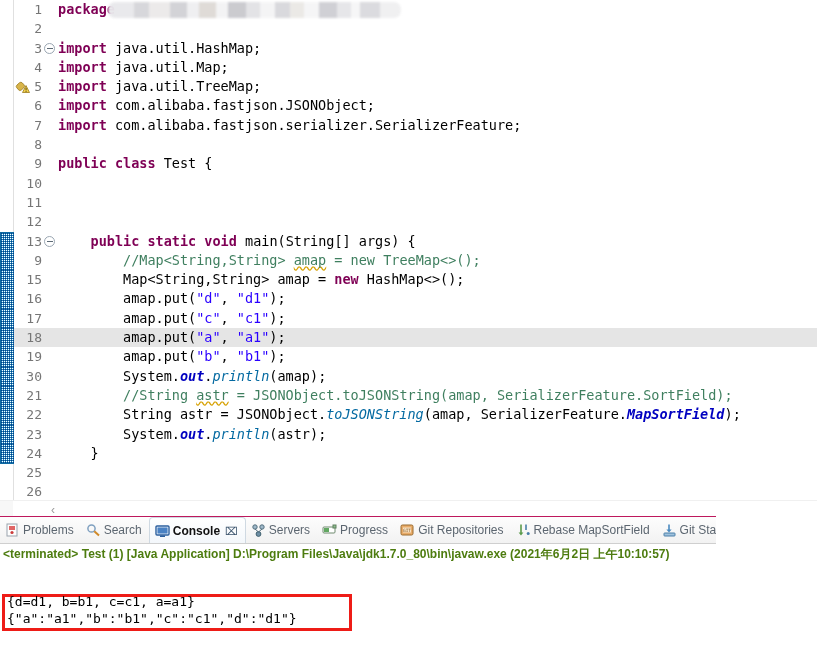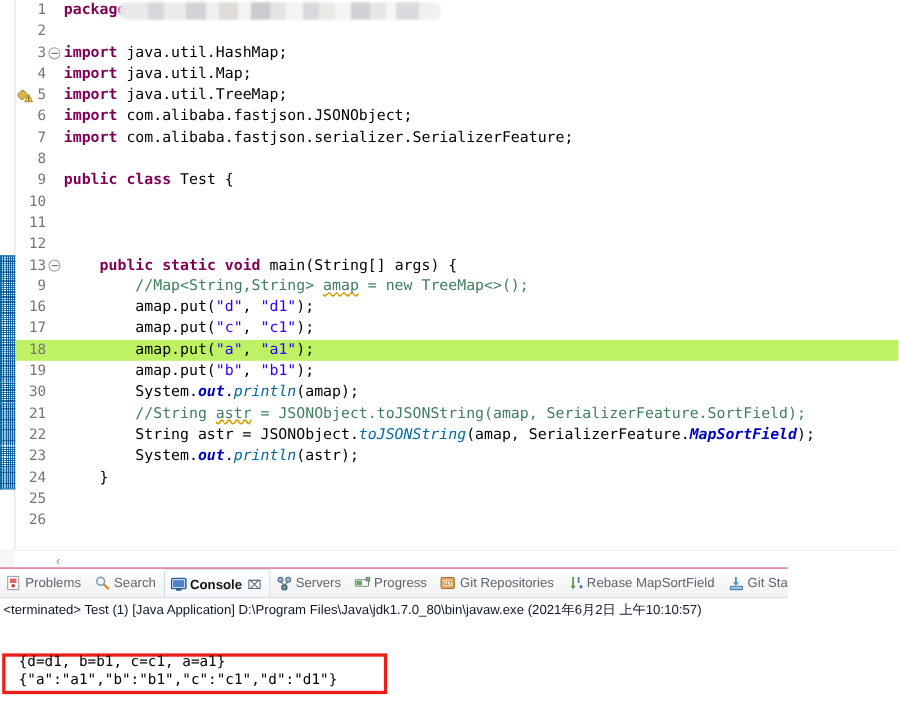--- a/index.html
+++ b/index.html
@@ -31,21 +31,21 @@
   }
   .code-row {
     position: relative;
     height: 19.3px;
     line-height: 19.3px;
     white-space: pre;
     font-family: "DejaVu Sans Mono", "Liberation Mono", monospace;
     font-size: 13.5px;
     color: #000000;
   }
-  .code-row.cur { background: #bef264; }
+  .code-row.cur { background: #e5e5e5; }
 
   
   .ann {
     position: absolute;
     left: 0; top: 0;
     width: 13px;
     height: 19.3px;
   }
   .ann.changed {
     background-image:
@@ -212,40 +212,41 @@
     position: relative;
     height: 101px;
     background: #ffffff;
     overflow: hidden;
   }
   #term-line {
     position: absolute;
     left: 3px; top: 2px;
     font-family: "Liberation Sans", sans-serif;
     font-size: 12px;
-    color: #0f172a;
+    color: #4d7c0f;
     white-space: pre;
+    font-weight: bold;
   }
   #console-out-box {
     position: absolute;
     left: 2px; top: 50px;
     width: 350px; height: 37px;
     border: 3px solid #ee1c17;
     box-sizing: border-box;
   }
   #console-out {
     position: absolute;
     left: 7px; top: 49px;
     font-family: "DejaVu Sans Mono", "Liberation Mono", monospace;
     font-size: 13px;
     line-height: 17px;
     color: #000000;
     white-space: pre;
   }
-  .out-line { display: block; margin-left: 10px; }
+  .out-line { display: block; }
 </style>
 </head>
 <body>
 
 <div id="editor-area">
   <div class="gutter-sep"></div>
   <div class="code-rows" id="code-rows">
       <div class="code-row"><div class="ann"></div><div class="lnum">1</div><div class="code-text"><span class="kw">package</span> </div><div class="redact"></div></div>
       <div class="code-row"><div class="ann"></div><div class="lnum">2</div><div class="code-text"></div></div>
       <div class="code-row"><div class="ann"></div><div class="lnum">3</div><div class="fold"></div><div class="code-text"><span class="kw">import</span> java.util.HashMap;</div></div>
@@ -258,20 +259,21 @@
           </svg></div><div class="lnum">5</div><div class="code-text"><span class="kw">import</span> java.util.TreeMap;</div></div>
       <div class="code-row"><div class="ann"></div><div class="lnum">6</div><div class="code-text"><span class="kw">import</span> com.alibaba.fastjson.JSONObject;</div></div>
       <div class="code-row"><div class="ann"></div><div class="lnum">7</div><div class="code-text"><span class="kw">import</span> com.alibaba.fastjson.serializer.SerializerFeature;</div></div>
       <div class="code-row"><div class="ann"></div><div class="lnum">8</div><div class="code-text"></div></div>
       <div class="code-row"><div class="ann"></div><div class="lnum">9</div><div class="code-text"><span class="kw">public</span> <span class="kw">class</span> Test {</div></div>
       <div class="code-row"><div class="ann"></div><div class="lnum">10</div><div class="code-text"></div></div>
       <div class="code-row"><div class="ann"></div><div class="lnum">11</div><div class="code-text"></div></div>
       <div class="code-row"><div class="ann"></div><div class="lnum">12</div><div class="code-text"></div></div>
       <div class="code-row"><div class="ann changed first"></div><div class="lnum">13</div><div class="fold"></div><div class="code-text">    <span class="kw">public</span> <span class="kw">static</span> <span class="kw">void</span> main(String[] args) {</div></div>
       <div class="code-row"><div class="ann changed"></div><div class="lnum">9</div><div class="code-text">        <span class="cmt">//Map&lt;String,String&gt; <span class="squiggle">amap</span> = new TreeMap&lt;&gt;();</span></div></div>
+      <div class="code-row"><div class="ann changed"></div><div class="lnum">15</div><div class="code-text">        Map&lt;String,String&gt; amap = <span class="kw">new</span> HashMap&lt;&gt;();</div></div>
       <div class="code-row"><div class="ann changed"></div><div class="lnum">16</div><div class="code-text">        amap.put(<span class="str">"d"</span>, <span class="str">"d1"</span>);</div></div>
       <div class="code-row"><div class="ann changed"></div><div class="lnum">17</div><div class="code-text">        amap.put(<span class="str">"c"</span>, <span class="str">"c1"</span>);</div></div>
       <div class="code-row cur"><div class="ann changed"></div><div class="lnum">18</div><div class="code-text">        amap.put(<span class="str">"a"</span>, <span class="str">"a1"</span>);</div></div>
       <div class="code-row"><div class="ann changed"></div><div class="lnum">19</div><div class="code-text">        amap.put(<span class="str">"b"</span>, <span class="str">"b1"</span>);</div></div>
       <div class="code-row"><div class="ann changed"></div><div class="lnum">30</div><div class="code-text">        System.<span class="fld">out</span>.<span class="mth">println</span>(amap);</div></div>
       <div class="code-row"><div class="ann changed"></div><div class="lnum">21</div><div class="code-text">        <span class="cmt">//String <span class="squiggle">astr</span> = JSONObject.toJSONString(amap, SerializerFeature.SortField);</span></div></div>
       <div class="code-row"><div class="ann changed"></div><div class="lnum">22</div><div class="code-text">        String astr = JSONObject.<span class="mth">toJSONString</span>(amap, SerializerFeature.<span class="fld">MapSortField</span>);</div></div>
       <div class="code-row"><div class="ann changed"></div><div class="lnum">23</div><div class="code-text">        System.<span class="fld">out</span>.<span class="mth">println</span>(astr);</div></div>
       <div class="code-row"><div class="ann changed last"></div><div class="lnum">24</div><div class="code-text">    }</div></div>
       <div class="code-row"><div class="ann"></div><div class="lnum">25</div><div class="code-text"></div></div>

